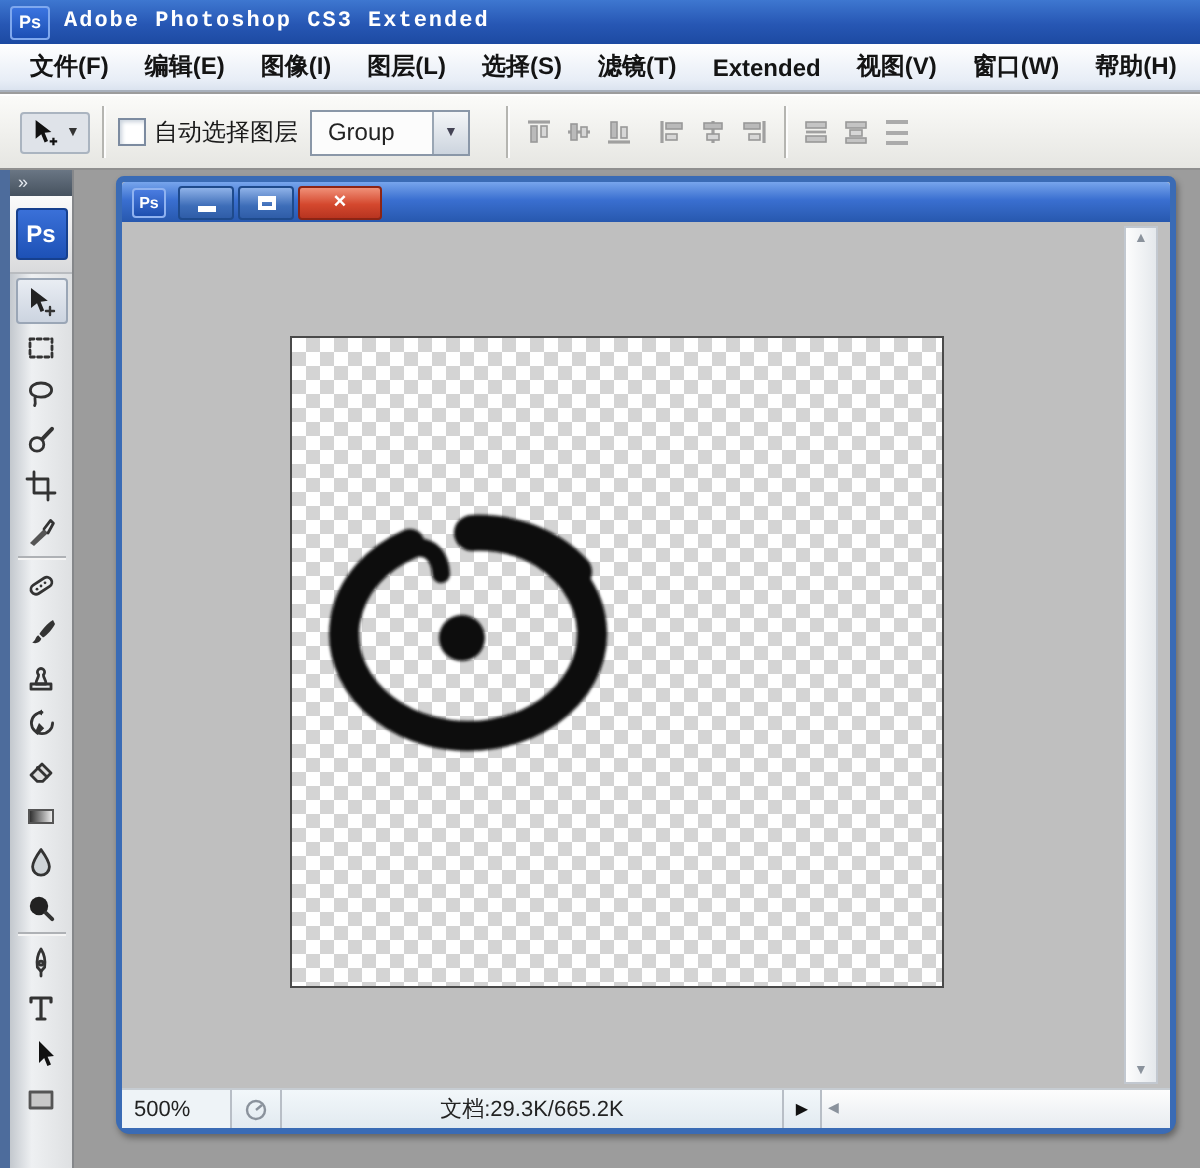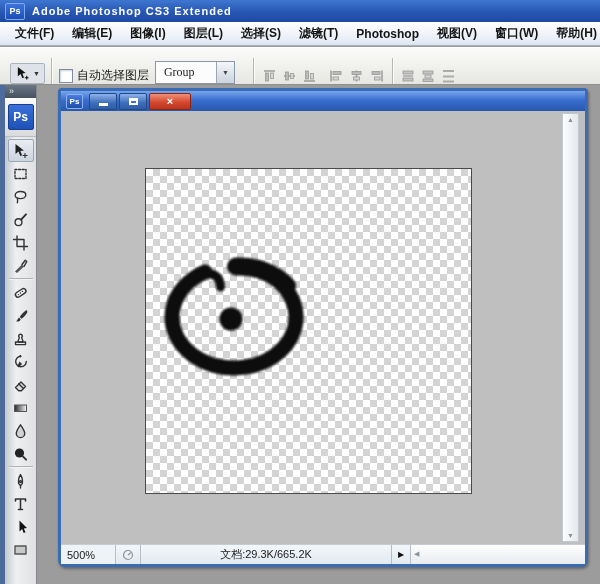--- a/index.html
+++ b/index.html
@@ -6,41 +6,41 @@
   body{width:600px;height:584px;position:relative;overflow:hidden;
        font-family:"Liberation Sans",sans-serif;background:#9c9c9c;
        -webkit-font-smoothing:none;}
   
   .titlebar{position:absolute;left:0;top:0;width:600px;height:22px;
     background:linear-gradient(180deg,#3e77d0 0%,#2757b4 55%,#1d4aa2 100%);
     display:flex;align-items:center;gap:7px;padding-left:5px;box-sizing:border-box;}
   .ps-badge{width:18px;height:15px;background:linear-gradient(180deg,#3b74e0,#1c4fb4);
     border:1px solid #7fa8ee;border-radius:2px;color:#fff;font-size:9px;font-weight:bold;
     display:flex;align-items:center;justify-content:center;}
-  .title-text{color:#fff;font-family:Liberation Sans, sans-serif;font-size:11px;font-weight:bold;letter-spacing:1px;}
+  .title-text{color:#fff;font-family:Liberation Mono, monospace;font-size:11px;font-weight:bold;letter-spacing:1px;}
   
   .menubar{position:absolute;left:0;top:22px;width:600px;height:24px;
     background:linear-gradient(180deg,#ffffff,#e7edf6 80%,#dbe3ef);
     border-bottom:1px solid #a8b0bc;display:flex;align-items:center;
     padding-left:6px;box-sizing:border-box;}
   .menu-item{font-size:12px;color:#141414;padding:0 9px;white-space:nowrap;cursor:default;font-weight:bold;}
   
   .optionsbar{position:absolute;left:0;top:47px;width:600px;height:38px;
     background:linear-gradient(180deg,#fbfbf9,#e6e6e2);
     border-top:1px solid #fff;border-bottom:1px solid #8f8f8f;
-    display:flex;align-items:flex-end;gap:6px;padding-left:10px;box-sizing:border-box;}
+    display:flex;align-items:center;gap:6px;padding-left:10px;box-sizing:border-box;}
   .tool-preset{display:flex;align-items:center;gap:3px;padding:2px 4px;
     background:#dfe3e9;border:1px solid #aab4c0;border-radius:2px;}
   .dd-caret{font-size:7px;color:#333;}
   .vsep{width:1px;height:26px;background:#b5b5b1;border-right:1px solid #fdfdfd;}
   .opt-check{display:flex;align-items:center;gap:4px;}
   .checkbox{width:12px;height:12px;background:#fff;border:1px solid #7c8ba0;
     box-shadow:inset 1px 1px 2px #c9d2dc;display:inline-block;}
   .opt-label{font-size:12px;color:#1a1a1a;white-space:nowrap;}
-  .dropdown{display:flex;align-items:stretch;height:21px;border:1px solid #8a97a8;background:#fff;font-family:Liberation Serif, serif;}
+  .dropdown{display:flex;align-items:stretch;height:21px;border:1px solid #8a97a8;background:#fff;}
   .dd-value{width:52px;font-size:12px;color:#222;display:flex;align-items:center;
     padding-left:8px;background:#fcfcfc;}
   .dd-btn{width:17px;background:linear-gradient(180deg,#f4f6f8,#ccd4de);
     border-left:1px solid #9aa6b4;display:flex;align-items:center;justify-content:center;
     font-size:7px;color:#445;}
   .align-group{display:flex;align-items:center;gap:2px;}
   .al-btn{width:18px;height:17px;display:flex;align-items:center;justify-content:center;
     background:transparent;border:none;padding:0;}
   .al-btn svg{opacity:.95;}
   
@@ -120,21 +120,21 @@
   <span class="title-text">Adobe Photoshop CS3 Extended</span>
 </div>
 
 <div class="menubar">
   <span class="menu-item">文件(F)</span>
   <span class="menu-item">编辑(E)</span>
   <span class="menu-item">图像(I)</span>
   <span class="menu-item">图层(L)</span>
   <span class="menu-item">选择(S)</span>
   <span class="menu-item">滤镜(T)</span>
-  <span class="menu-item">Photoshop</span>
+  <span class="menu-item">Extended</span>
   <span class="menu-item">视图(V)</span>
   <span class="menu-item">窗口(W)</span>
   <span class="menu-item">帮助(H)</span>
 </div>
 
 <div class="optionsbar">
   <span class="tool-preset">
     <svg width="15" height="15" viewBox="0 0 16 16">
       <path d="M3 1 L3 11 L6 8.6 L7.8 13 L9.6 12.2 L7.8 7.9 L11.4 7.4 Z" fill="#111" stroke="none"></path>
       <path d="M10.5 12.5 h4 M12.5 10.5 v4" stroke="#111" stroke-width="1.2" fill="none"></path>

